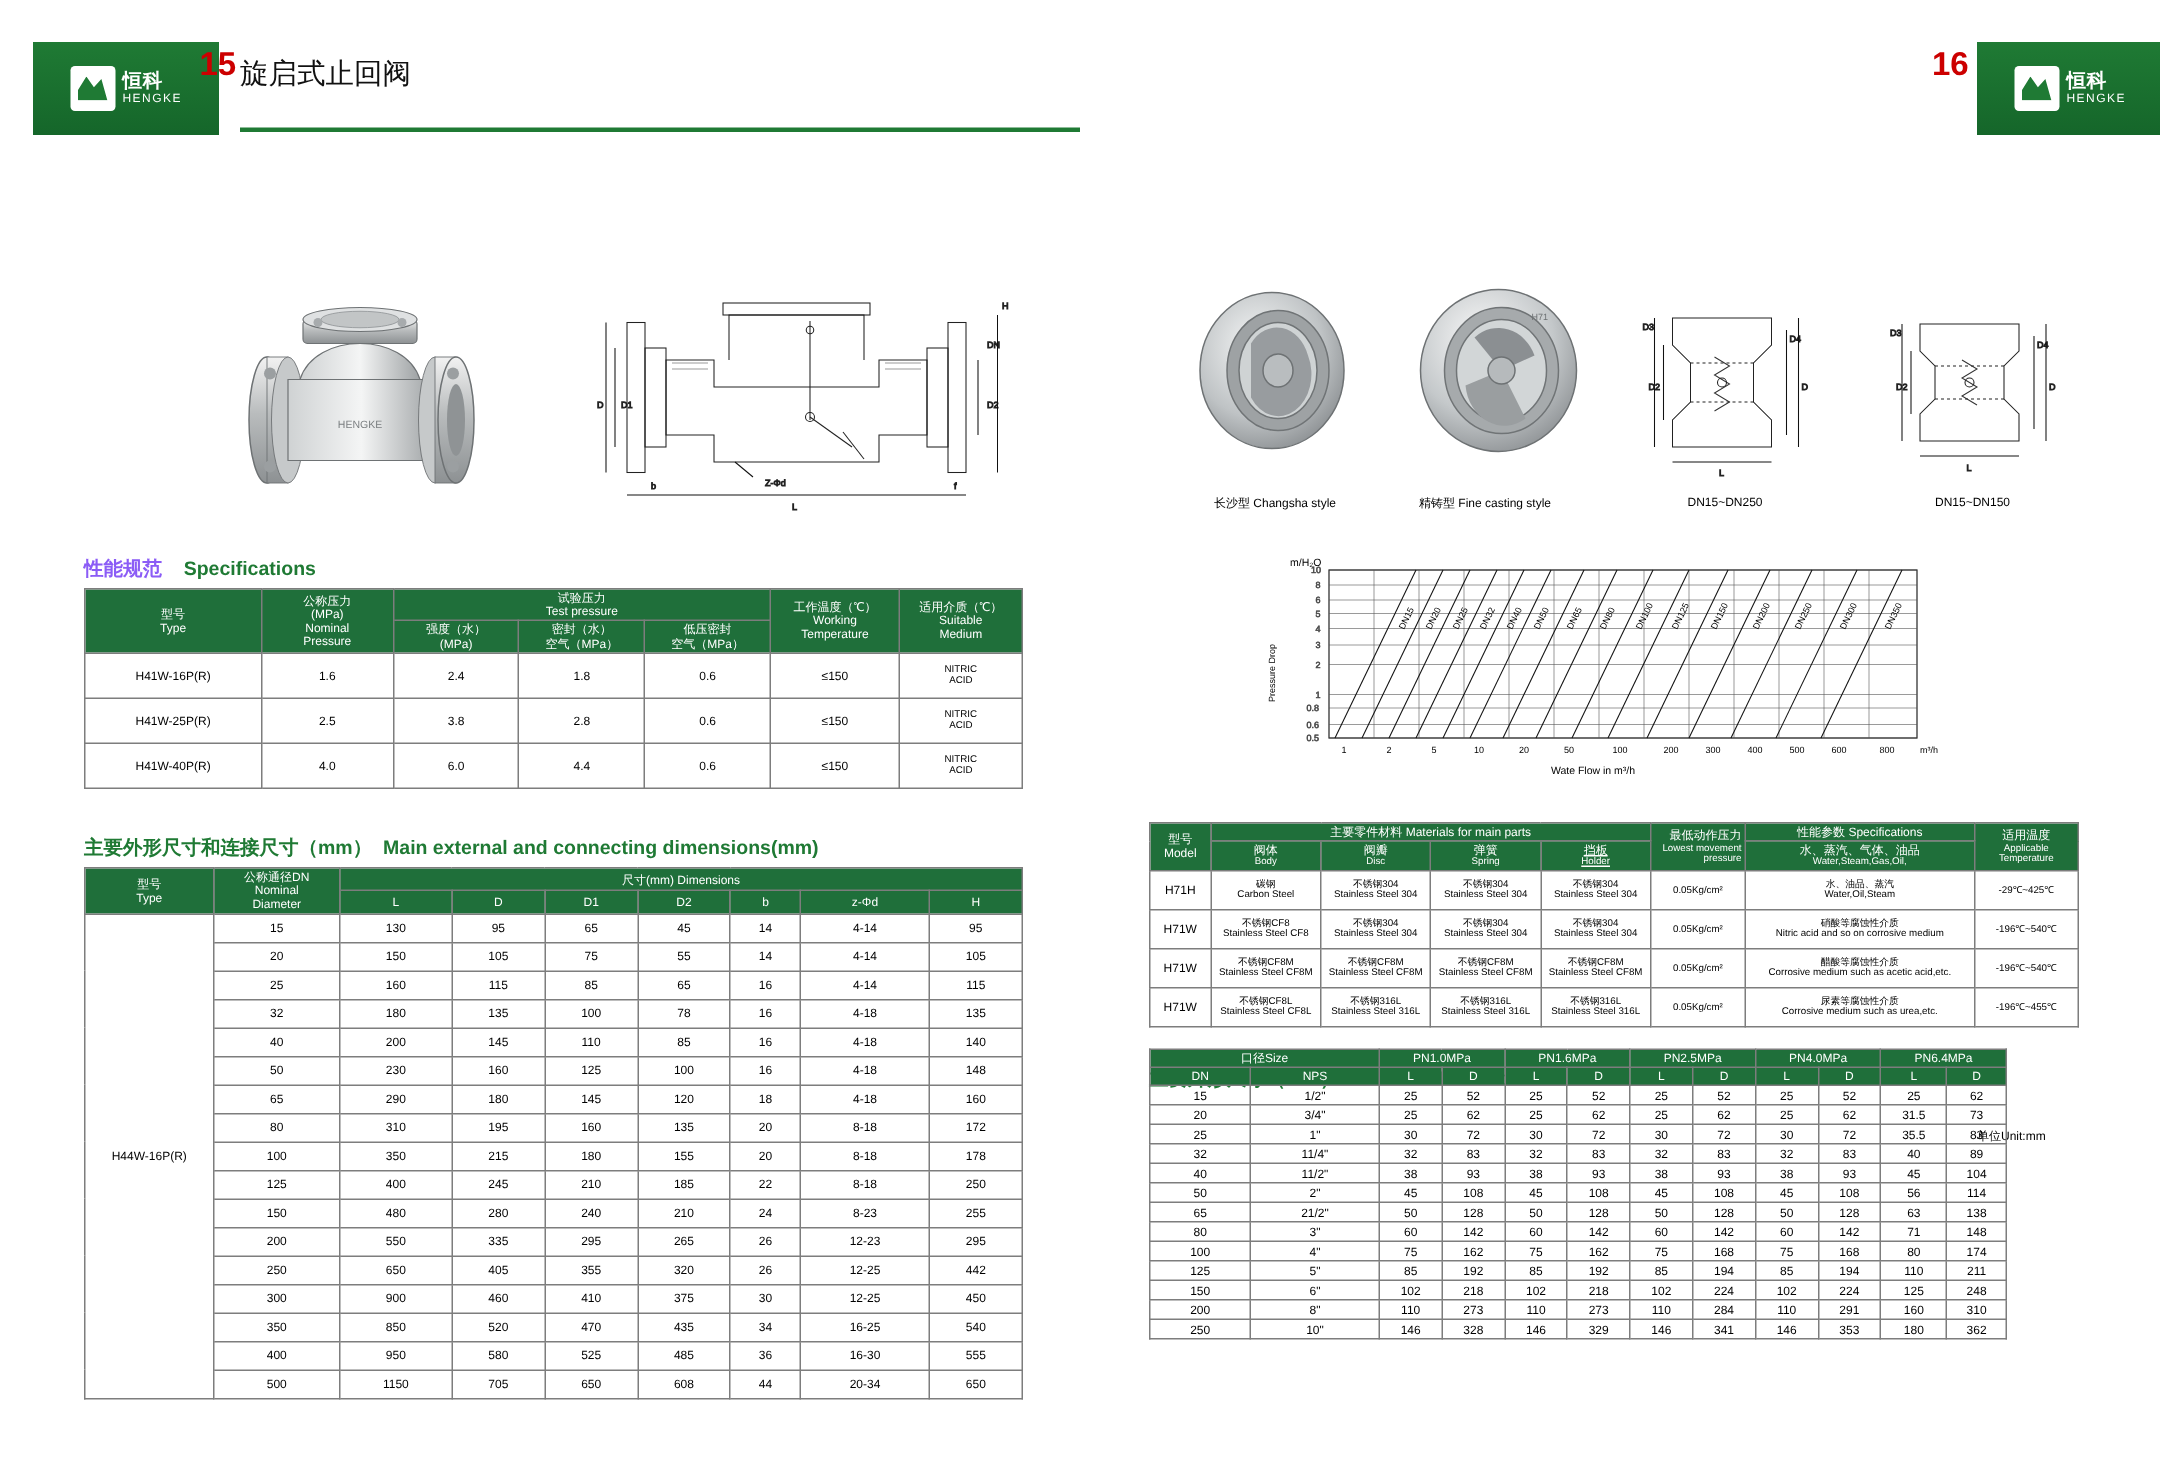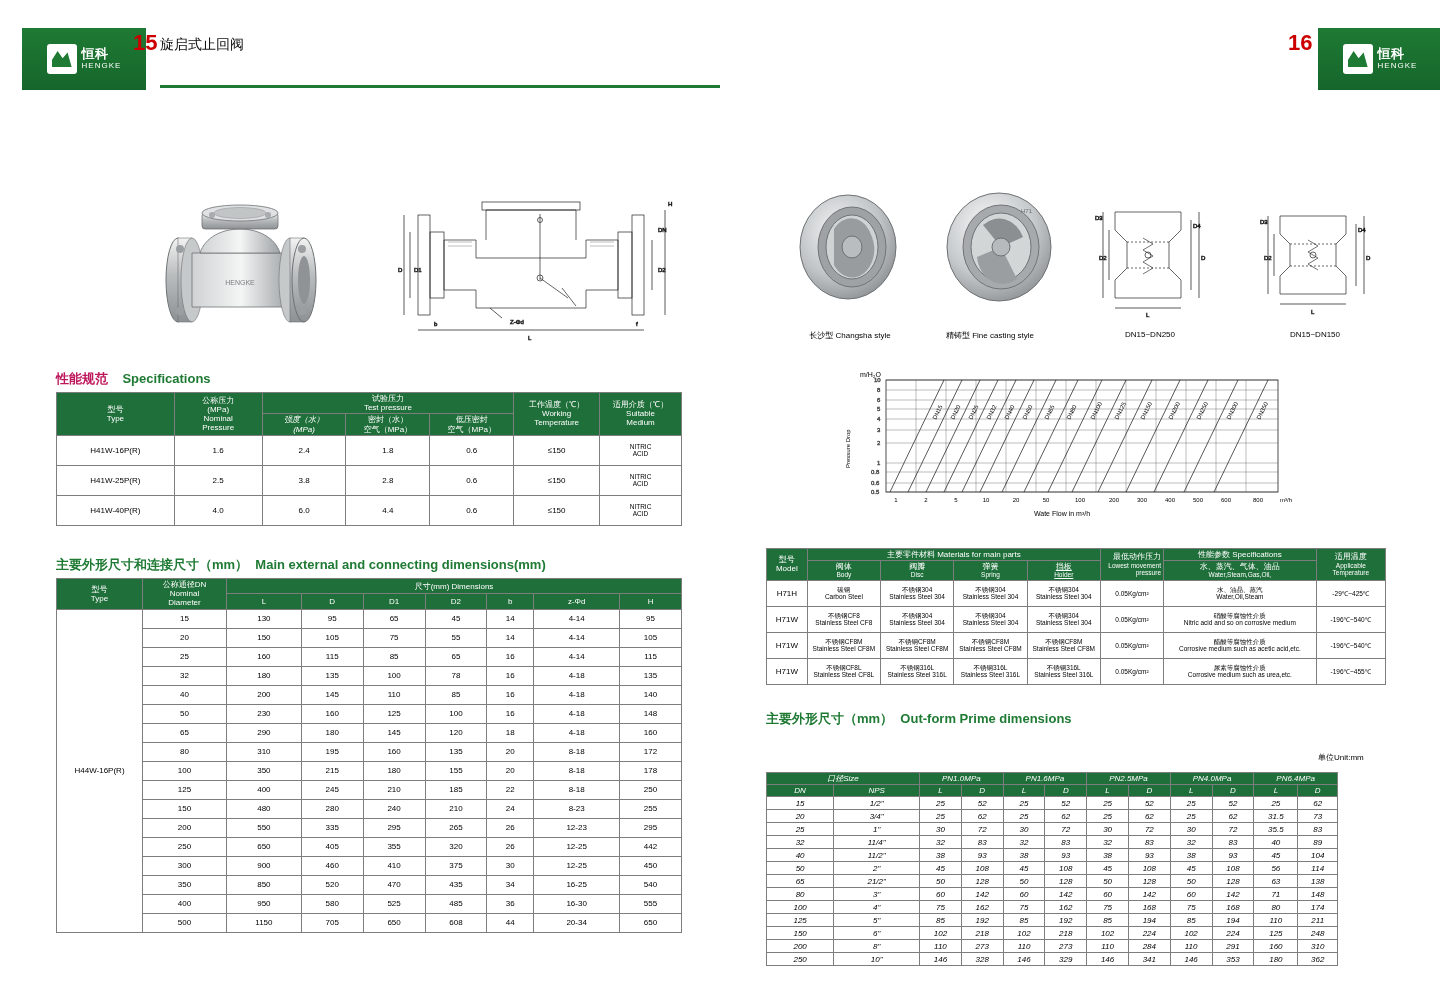--- a/index.html
+++ b/index.html
@@ -28,26 +28,26 @@
   .logo-text small { display:block; font-size:8px; font-weight:normal; letter-spacing:1px; }
 
   .pagenum { position:absolute; top:30px; font-size:22px; font-weight:bold; color:#c00; }
   .pagenum-left { left:133px; }
   .pagenum-right { left:1288px; }
 
   .title-bar { position:absolute; top:34px; height:54px; border-bottom:3px solid #1f7a34; }
   .title-left { left:160px; width:560px; }
   .title-right { left:740px; width:560px; }
   .title-en { font-size:23px; font-weight:bold; font-style:italic; color:#1f7a34; letter-spacing:.2px; }
-  .title-cn { font-size:14px; color:#111; margin-top:2px; }
+  .title-cn { font-size:19px; color:#111; margin-top:2px; }
   .title-right .title-en, .title-right .title-cn { text-align:center; }
 
   
   .sec-title { font-size:13px; font-weight:bold; color:#1f7a34; }
-  .sec-title .cn { color:#be185d;margin-top:12px; }
+  .sec-title .cn { color:#8b5cf6;margin-top:12px; }
   .sec-title .en { color:#1f7a34; }
 
   table.grid { border-collapse:collapse; font-size:8px; }
   table.grid th, table.grid td { border:1px solid #7d7d7d; text-align:center; padding:1px 2px; }
   table.grid th { background:#eceee3; font-weight:normal; line-height:1.15; }
   .hdr-green { background:#1f6f3a !important; color:#fff; }
   .tiny { font-size:6.5px; line-height:1.15; }
 
   
   .fig { position:absolute; }
@@ -289,21 +289,21 @@
           <div>Working</div>
           <div>Temperature</div>
       </th>
       <th class="hdr-green" rowspan="2" style="width:82px;">
         <div>适用介质（℃）</div>
           <div>Suitable</div>
           <div>Medium</div>
       </th>
     </tr>
     <tr>
-      <th class="hdr-green" style="width:84px;font-style:italic;">
+      <th class="hdr-green" style="width:84px;">
           <div>强度（水）</div>
           <div>(MPa)</div>
         </th>
       <th class="hdr-green" style="width:84px;">
           <div>密封（水）</div>
           <div>空气（MPa）</div>
         </th>
       <th class="hdr-green" style="width:84px;">
           <div>低压密封</div>
           <div>空气（MPa）</div>
@@ -1137,21 +1137,21 @@
       </tr>
     </tbody>
 </table>
 
 <div class="sec-title" style="position:absolute; left:766px; top:710px;">
   <span>主要外形尺寸</span><span>（mm）</span>
   &nbsp;<span>Out-form Prime dimensions</span>
 </div>
 <div style="position:absolute; left:1318px; top:752px; font-size:8px;">单位Unit:mm</div>
 
-<table class="grid" id="outform-table" style="position:absolute; left:766px; top:772px; width:572px;font-style:italic;">
+<table class="grid" id="outform-table" style="position:absolute; left:766px; top:699px; width:572px;">
   <thead>
     <tr>
       <th class="hdr-green" colspan="2" style="width:80px;">口径Size</th>
       <th class="hdr-green" colspan="2">PN1.0MPa</th>
       <th class="hdr-green" colspan="2">PN1.6MPa</th>
       <th class="hdr-green" colspan="2">PN2.5MPa</th>
       <th class="hdr-green" colspan="2">PN4.0MPa</th>
       <th class="hdr-green" colspan="2">PN6.4MPa</th>
     </tr>
     <tr id="outform-subhead">

